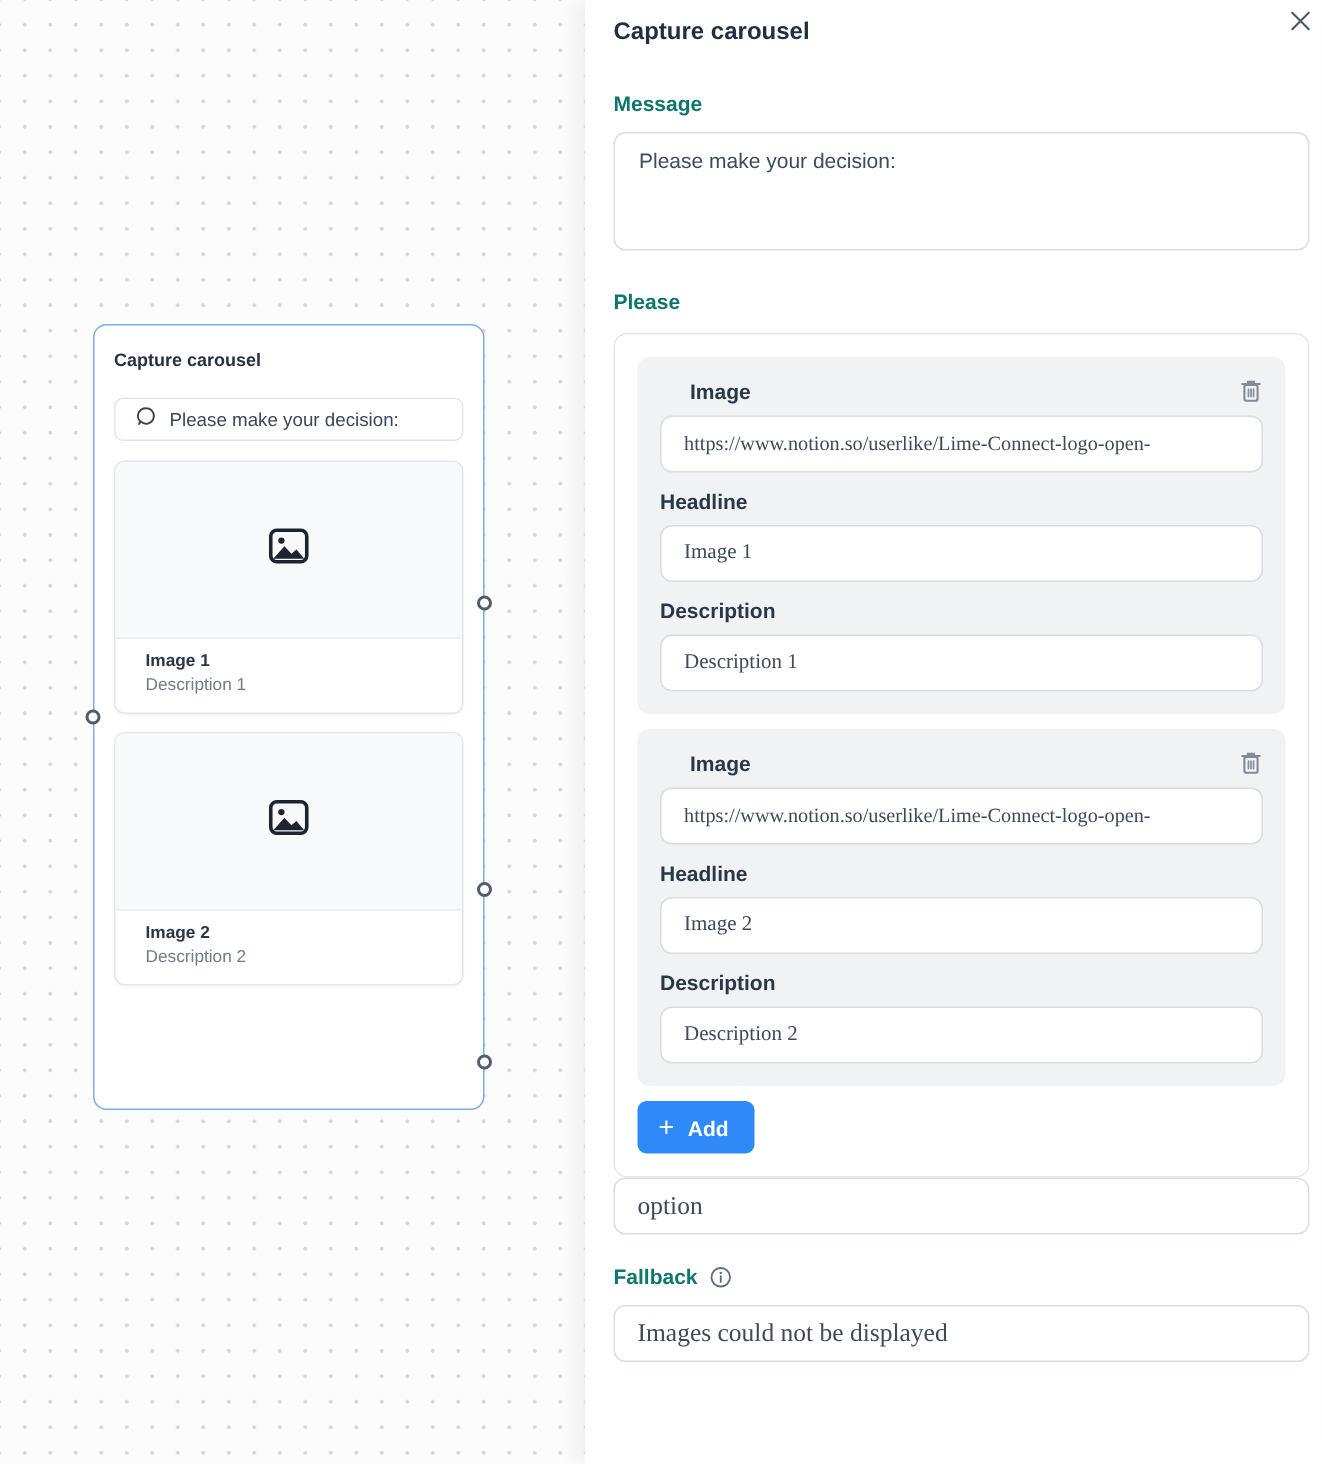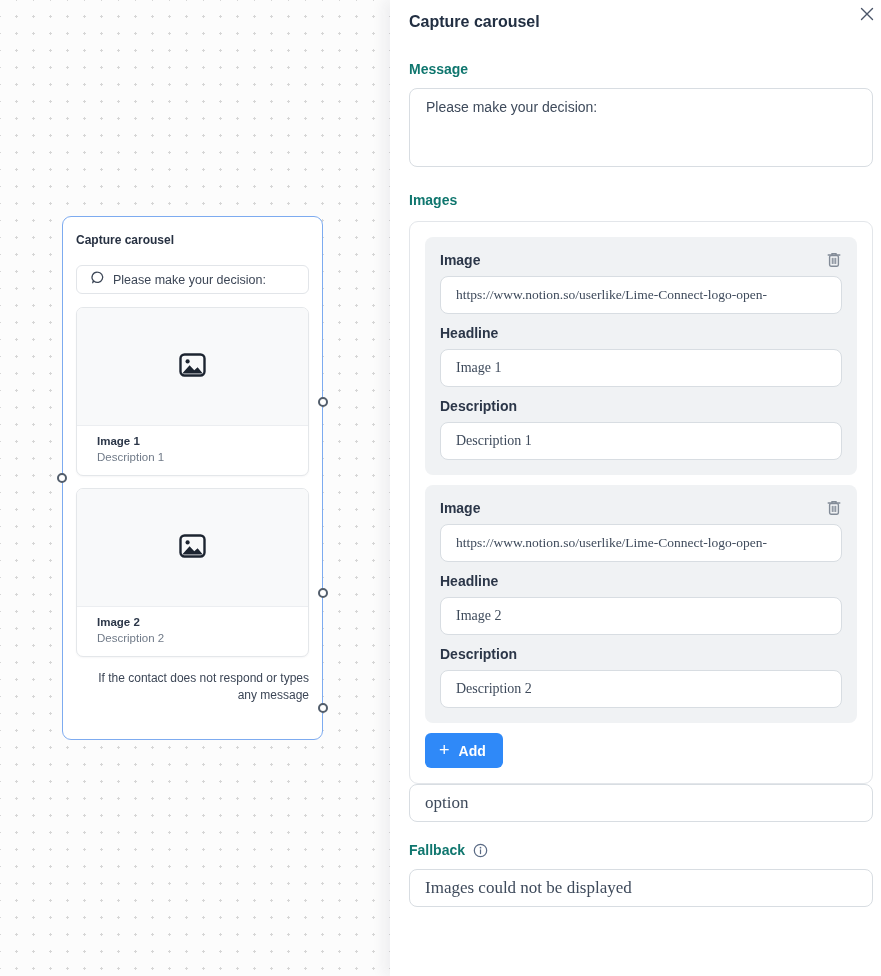--- a/index.html
+++ b/index.html
@@ -67,21 +67,21 @@
   .lbl-variable { margin-top:21px; margin-bottom:11px; }
   .lbl-fallback { margin-top:20px; margin-bottom:11px; }
   .msg-textarea {
     width:100%; height:79px; border:1px solid #d8dde2; border-radius:8px;
     padding:10px 16px; font-family:"Liberation Sans", sans-serif;
     font-size:14px; color:#3e4a5b; resize:none; outline:none; background:#fff;
   }
   .cards-box { border:1px solid #e3e6ea; border-radius:9px; padding:15px; }
   .card-editor { background:#f0f2f4; border-radius:8px; padding:14px 15px 15px; }
   .card-editor + .card-editor { margin-top:10px; }
-  .editor-row { display:flex; align-items:center; justify-content:space-between; }
+  .editor-row { display:flex; align-items:center; justify-content:space-between;margin-left:20px; }
   .editor-label { font-size:14px; font-weight:600; color:#2b3648; }
   .editor-label.mt { margin-top:11px; }
   .trash-btn { background:none; border:none; cursor:pointer; padding:0; line-height:0; }
   .text-input {
     width:100%; height:38px; border:1px solid #d8dde2; border-radius:8px;
     margin-top:8px; padding:0 15px; font-family:Liberation Serif, serif;
     font-size:13.5px; color:#3e4a5b; background:#fff; outline:none;
     white-space:nowrap; overflow:hidden; text-overflow:clip;
   }
   .plain-input { font-size:17px; margin-top:0; }
@@ -136,21 +136,20 @@
               <path d="M3.2 20.5 L10.6 12.2 L15.3 17.2 L18.6 14.3 L23.8 20.5 Z" fill="#1c2430"></path>
             </svg>
         </span>
       </div>
       <div class="preview-text">
         <div class="preview-headline">Image 2</div>
         <div class="preview-desc">Description 2</div>
       </div>
     </div>
 
-    <div class="node-fallback">If the contact does not respond or types any message</div>
   </div>
 
   <div class="handle" style="left:57px;  top:473px;"></div>
   <div class="handle" style="left:318px; top:397px;"></div>
   <div class="handle" style="left:318px; top:588px;"></div>
   <div class="handle" style="left:318px; top:703px;"></div>
 </div>
 
 <div class="panel">
 
@@ -160,21 +159,21 @@
     <span>
       <svg width="16" height="16" viewBox="0 0 16 16">
           <path d="M2.5 2.5 L13.5 13.5 M13.5 2.5 L2.5 13.5" stroke="#4a5568" stroke-width="1.4" stroke-linecap="round"></path>
         </svg>
     </span>
   </button>
 
   <div class="field-label lbl-message">Message</div>
   <textarea class="msg-textarea" style="">Please make your decision:</textarea>
 
-  <div class="field-label lbl-cards">Images</div>
+  <div class="field-label lbl-cards">Please</div>
 
   <div class="cards-box">
 
     <div class="card-editor">
       <div class="editor-row">
         <span class="editor-label">Image</span>
         <button class="trash-btn">
           <span>
             <svg width="16" height="17" viewBox="0 0 16 17">
                 <path d="M2.2 4 h11.6" stroke="#828b97" stroke-width="1.4" stroke-linecap="round"></path>

